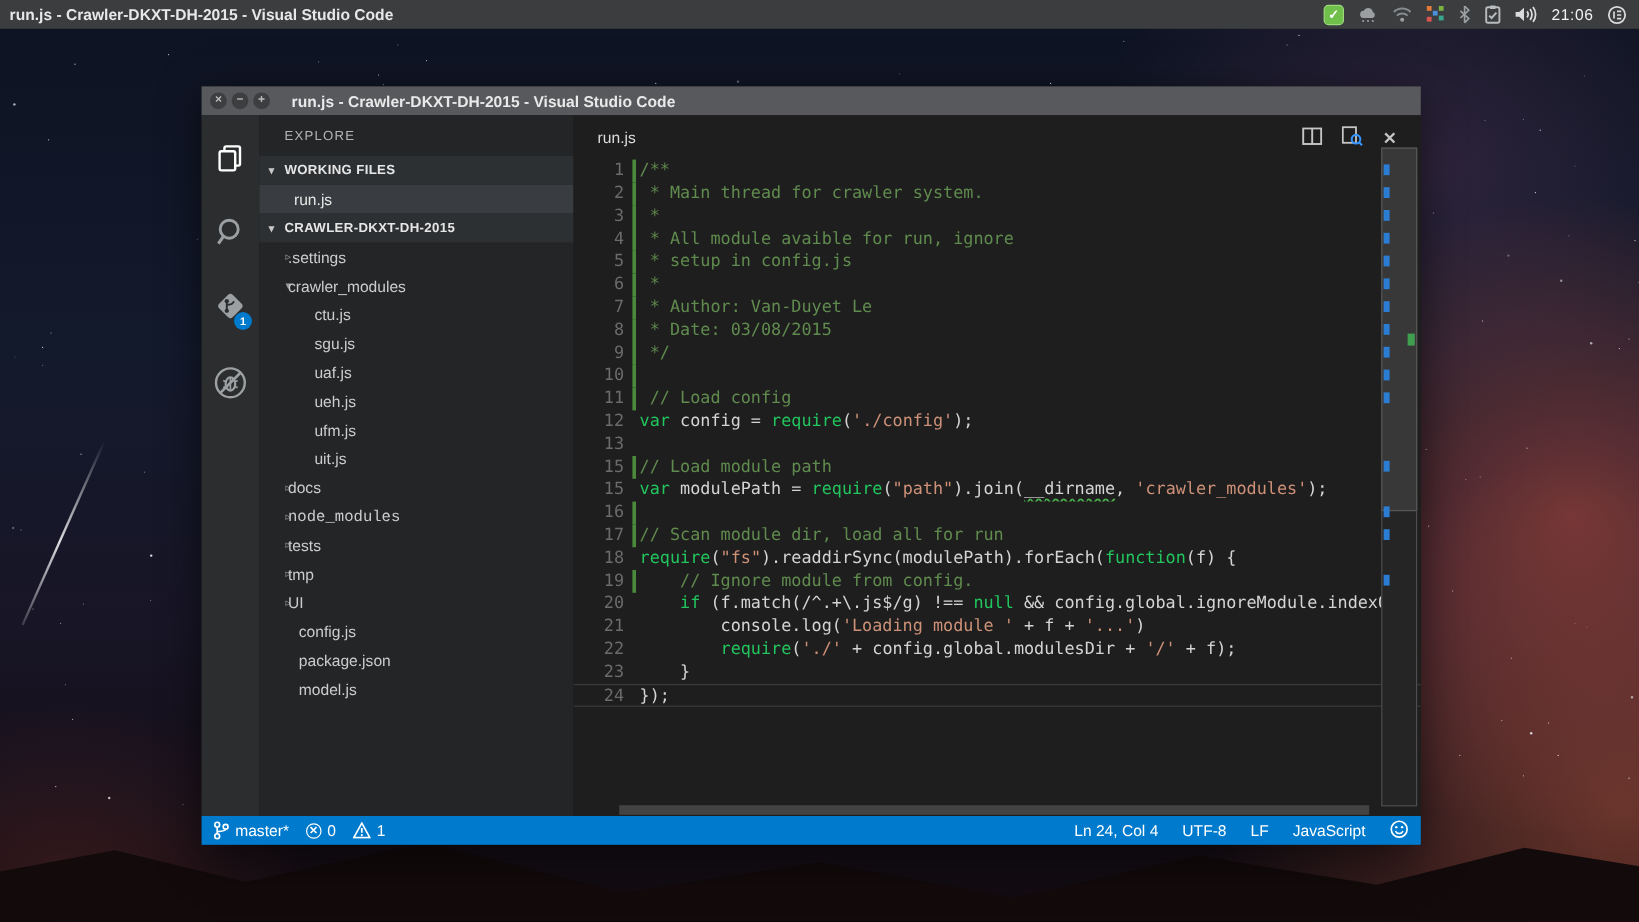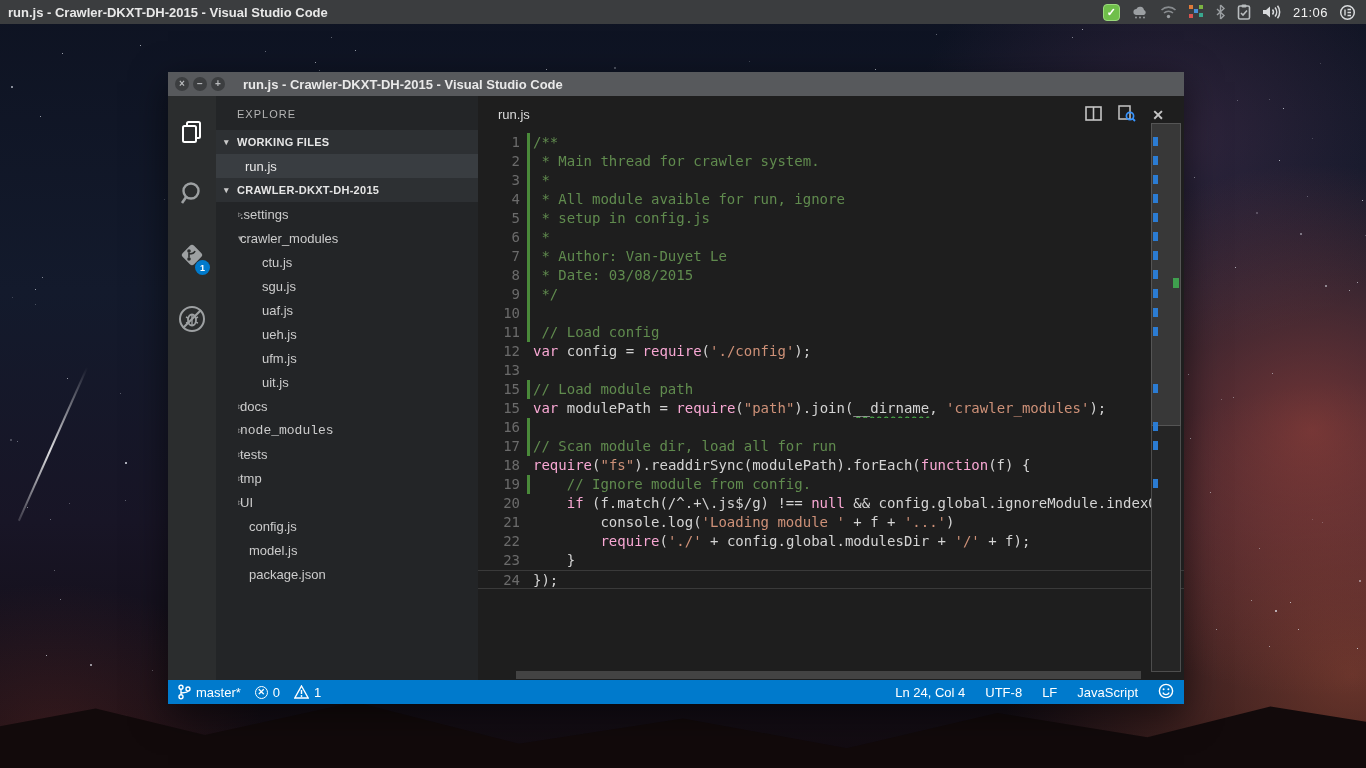--- a/index.html
+++ b/index.html
@@ -73,21 +73,21 @@
   .ed-actions .aicon { color:#c5c5c5; }
 
   .codearea { position:relative; height:547px; font-family:"DejaVu Sans Mono", monospace;
     font-size:14px; line-height:19px; }
   .cline { display:flex; height:19px; position:relative; }
   .cline.current { border-top:1px solid #3a3a3a; border-bottom:1px solid #3a3a3a; height:19px; }
   .ln { width:42px; text-align:right; color:#6b6b6b; flex:none; }
   .gut { width:3px; margin-left:7px; flex:none; }
   .gut.changed { background:#4a8a3a; }
   .ctext { margin-left:3px; white-space:pre; overflow:hidden; }
-  .d { color:#d4d4d4; } .cm { color:#608b4e; } .kw { color:#f9a8d4; } .st { color:#ce9178; }
+  .d { color:#d4d4d4; } .cm { color:#608b4e; } .kw { color:#22c55e; } .st { color:#ce9178; }
   .wn { color:#d4d4d4; text-decoration:underline; text-decoration-style:wavy;
         text-decoration-color:#4ab04a; text-underline-offset:3px; }
 
   
   .vtrack { position:absolute; left:673px; top:27px; width:30px; height:549px;
     border:1px solid #4d4d4d; background:#252525; }
   .vslider { position:absolute; left:673px; top:27px; width:30px; height:303px; background:#383838; border:1px solid #555; }
   .rmark { position:absolute; left:675px; width:5px; height:9px; background:#2b7cd3; }
   .wmark { position:absolute; left:695px; width:6px; height:10px; background:#3f9f4e; top:182px; }
   .hslider { position:absolute; left:38px; top:538px; width:625px; height:8px; background:#434343; }
@@ -506,24 +506,24 @@
               <span style="padding-left: 2px;">tmp</span>
             </div>
             <div class="sb-row">
               <span class="tri tree-pad0a" style="width: 11px; padding-left: 22px;">▹</span>
               <span style="padding-left: 2px;">UI</span>
             </div>
             <div class="sb-row">
               <span class="tree-pad0f">config.js</span>
             </div>
             <div class="sb-row">
+              <span class="tree-pad0f">package.json</span>
+            </div>
+            <div class="sb-row">
               <span class="tree-pad0f">model.js</span>
-            </div>
-            <div class="sb-row">
-              <span class="tree-pad0f">package.json</span>
             </div>
           </div>
       </div>
 
       <div class="editor">
         <div class="ed-header">
           <span class="ed-title">run.js</span>
           <div class="ed-actions">
             <span class="aicon">
               <svg width="17" height="15" viewBox="0 0 17 15">

